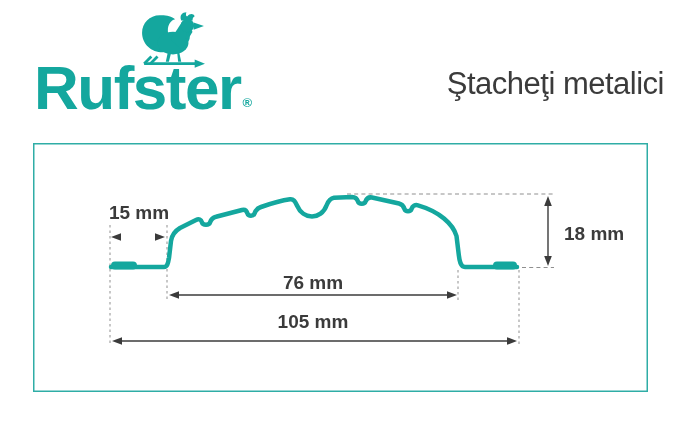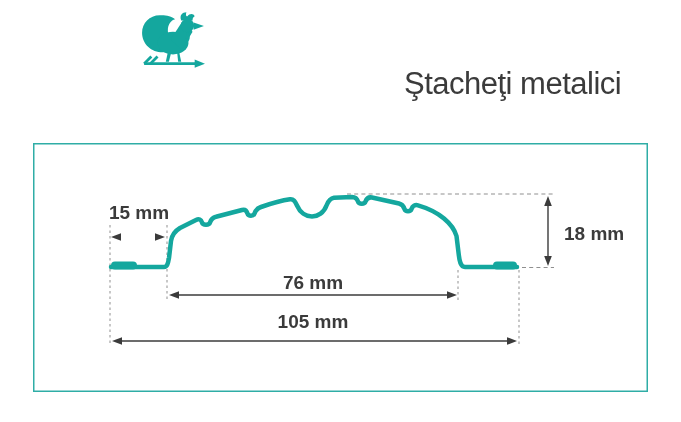--- a/index.html
+++ b/index.html
@@ -10,21 +10,21 @@
   .logo{position:absolute;left:0;top:0;width:300px;height:130px;}
   .rooster{position:absolute;left:140px;top:12px;width:66px;height:58px;}
   .wordmark{
     position:absolute;left:34px;top:60px;
     font-size:62px;font-weight:bold;letter-spacing:-1.5px;
     color:#14A79E;line-height:56px;white-space:nowrap;
   }
   .reg{font-size:13px;font-weight:bold;letter-spacing:0;position:relative;left:2px;top:-2px;}
   .title{
     position:absolute;left:404px;top:66px;width:260px;margin:0;
-    font-size:31px;font-weight:400;color:#3B3B3B;text-align:left;
+    font-size:31px;font-weight:400;color:#3B3B3B;text-align:right;
     letter-spacing:-0.5px;white-space:nowrap;
   }
   .diagram{position:absolute;left:33px;top:143px;width:615px;height:249px;}
   .dim-label{font-family:"Liberation Sans",sans-serif;font-weight:bold;font-size:19px;fill:#3B3B3B;}
 </style>
 </head>
 <body>
 
 <div class="page">
 
@@ -41,20 +41,21 @@
         <path d="M27,39 L25,48 L28,48 L30,40 Z"></path>
         <path d="M36,39 L37,48 L40,48 L38,39 Z"></path>
       </g>
       <g stroke="#14A79E" stroke-width="2.6" fill="#14A79E">
         <line x1="4" y1="50" x2="56" y2="50"></line>
         <polygon points="63,50 53,46 53,54" stroke="none"></polygon>
         <line x1="4" y1="50" x2="11" y2="43"></line>
         <line x1="10" y1="50" x2="17" y2="43"></line>
       </g>
     </svg>
+    <div class="wordmark"><span>Rufster</span><span class="reg">®</span></div>
   </div>
 
   <h1 class="title">Ştacheţi metalici</h1>
 
   <svg class="diagram" viewBox="0 0 615 249">
 
     <rect x="0.75" y="0.75" width="613.5" height="247.5" fill="none" stroke="#2FADA6" stroke-width="1.5"></rect>
 
     <g stroke="#8F8F8F" stroke-width="1" fill="none">
       <path d="M77,82 V201" stroke-dasharray="2.5,3"></path>

